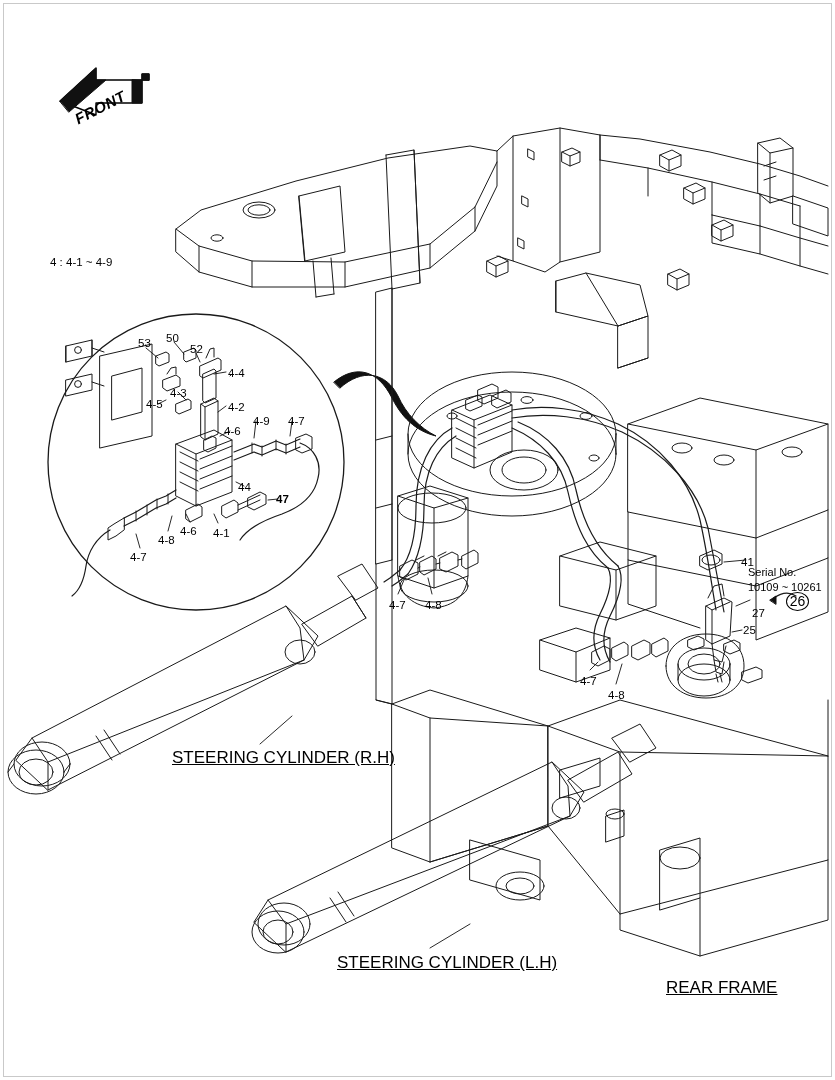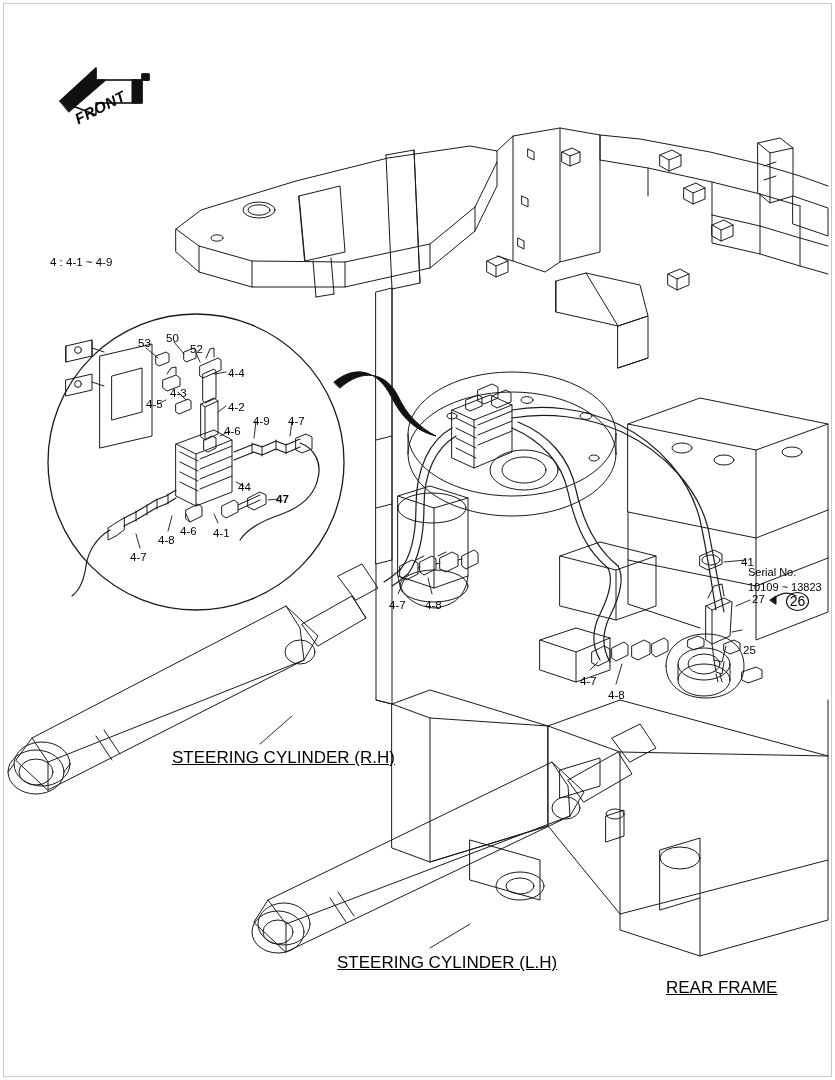--- a/index.html
+++ b/index.html
@@ -397,23 +397,23 @@
   <div class="lbl" style="left:276px; top:493px;font-weight:bold;">47</div>
   <div class="lbl" style="left:158px; top:534px;">4-8</div>
   <div class="lbl" style="left:180px; top:525px;">4-6</div>
   <div class="lbl" style="left:213px; top:527px;">4-1</div>
   <div class="lbl" style="left:130px; top:551px;">4-7</div>
   <div class="lbl" style="left:389px; top:599px;">4-7</div>
   <div class="lbl" style="left:425px; top:599px;">4-8</div>
   <div class="lbl" style="left:580px; top:675px;">4-7</div>
   <div class="lbl" style="left:608px; top:689px;">4-8</div>
   <div class="lbl" style="left:741px; top:556px;">41</div>
-  <div class="lbl" style="left:752px; top:593px;text-align:right;">27</div>
-  <div class="lbl" style="left:743px; top:644px;">25</div>
+  <div class="lbl" style="left:752px; top:607px;text-align:right;">27</div>
+  <div class="lbl" style="left:743px; top:624px;">25</div>
 
   <div class="lbl serial" style="left:748px; top:566px;">Serial No.</div>
-  <div class="lbl serial" style="left:748px; top:581px;">10109 ~ 13823</div>
+  <div class="lbl serial" style="left:748px; top:581px;">10109 ~ 10261</div>
   <div class="circle-num" style="left:786px; top:592px;">26</div>
 
   <div class="lbl big" style="left:172px; top:748px;">STEERING CYLINDER (R.H)</div>
   <div class="lbl big" style="left:337px; top:953px;">STEERING CYLINDER (L.H)</div>
   <div class="lbl big" style="left:666px; top:962px;margin-top:16px;">REAR FRAME</div>
 </div>
 
 </body></html>

